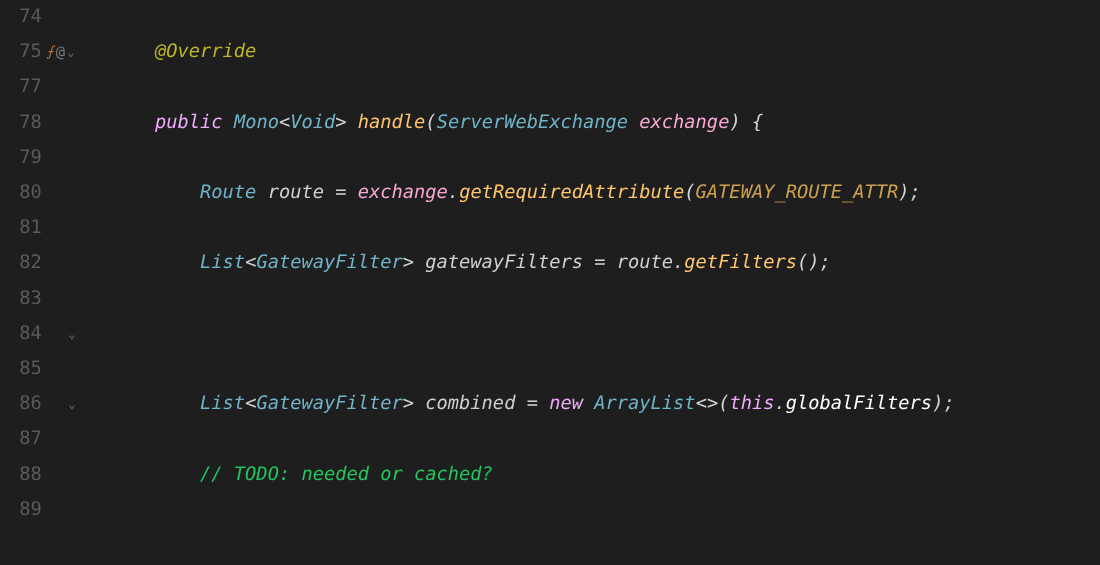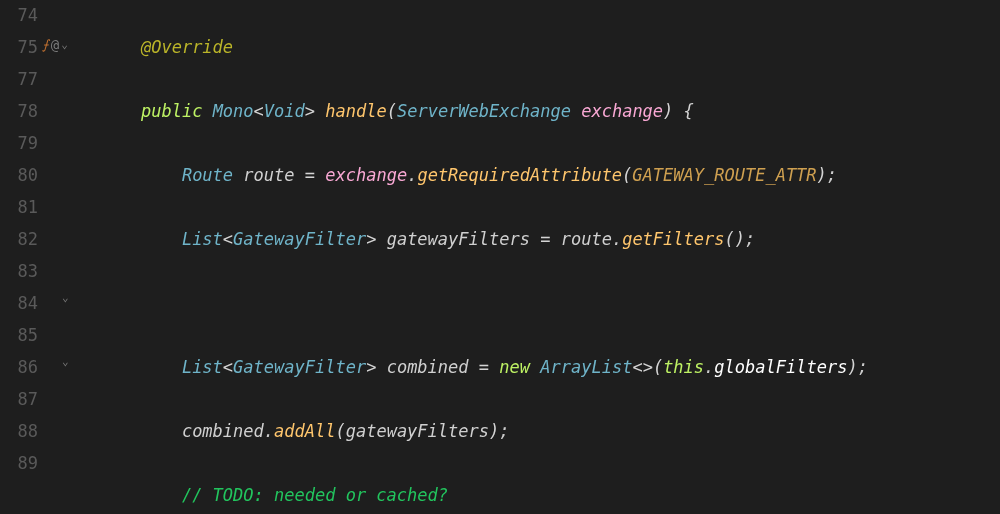--- a/index.html
+++ b/index.html
@@ -23,21 +23,21 @@
       flex-shrink: 0;
       text-align: right;
       padding-right: 8px;
       color: #5a5a5a;
       user-select: none;
       padding-top: 0px;
     }
     .gutter-line {
       display: flex;
       justify-content: flex-end;
-      align-items: flex-start;
+      align-items: center;
       height: 32px;
       position: relative;
     }
     .gutter-line .lineno {
       width: 30px;
       text-align: right;
       font-style: normal;
     }
     .gutter-icons {
       display: flex;
@@ -65,21 +65,21 @@
     .code {
       flex: 1;
       padding-top: 0px;
       white-space: pre;
     }
     .code-line {
       height: 32px;
       display: block;
     }
     
-    .kw      { color: #bef264; }   
+    .kw      { color: #f0abfc; }   
     .type    { color: #6fb4c9; }   
     .methodc { color: #ffc66d; margin-top: 16px; }   
     .param   { color: #f9a8d4; }   
     .param2  { color: #ffffff; text-align: right; }   
     .const   { color: #cfa050; font-style: italic; }   
     .comment { color: #22c55e; }
     .ann     { color: #bbb529; }   
     .punct   { color: #cccccc; }
     .paren   { color: #d4d4d4; }
     .brace   { color: #d4d4d4; }
@@ -164,21 +164,20 @@
       </div>
   </div>
 
   <div class="code">
 <span class="code-line">    <span class="ann">@Override</span></span>
 <span class="code-line">    <span class="kw">public</span> <span class="type">Mono</span><span class="generic">&lt;</span><span class="type">Void</span><span class="generic">&gt;</span> <span class="methodc">handle</span><span class="paren">(</span><span class="type">ServerWebExchange</span> <span class="param">exchange</span><span class="paren">)</span> <span class="brace">{</span></span>
 <span class="code-line">        <span class="type">Route</span> <span class="localv">route</span> <span class="op">=</span> <span class="param">exchange</span><span class="punct">.</span><span class="methodc">getRequiredAttribute</span><span class="paren">(</span><span class="const">GATEWAY_ROUTE_ATTR</span><span class="paren">)</span><span class="punct">;</span></span>
 <span class="code-line">        <span class="type">List</span><span class="generic">&lt;</span><span class="type">GatewayFilter</span><span class="generic">&gt;</span> <span class="localv">gatewayFilters</span> <span class="op">=</span> <span class="localv">route</span><span class="punct">.</span><span class="methodc">getFilters</span><span class="paren">()</span><span class="punct">;</span></span>
 <span class="code-line"></span>
 <span class="code-line">        <span class="type">List</span><span class="generic">&lt;</span><span class="type">GatewayFilter</span><span class="generic">&gt;</span> <span class="localv">combined</span> <span class="op">=</span> <span class="kw">new</span> <span class="type">ArrayList</span><span class="generic">&lt;&gt;</span><span class="paren">(</span><span class="kw">this</span><span class="punct">.</span><span class="param2">globalFilters</span><span class="paren">)</span><span class="punct">;</span></span>
-<span class="code-line">        <span class="localv">combined</span><span class="punct">.</span><span class="methodc">addAll</span><span class="paren">(</span><span class="localv">gatewayFilters</span><span class="paren">)</span><span class="punct">;</span></span>
 <span class="code-line">        <span class="comment">// TODO: needed or cached?</span></span>
 
 
 
 
 
 
 
 
   </div>

